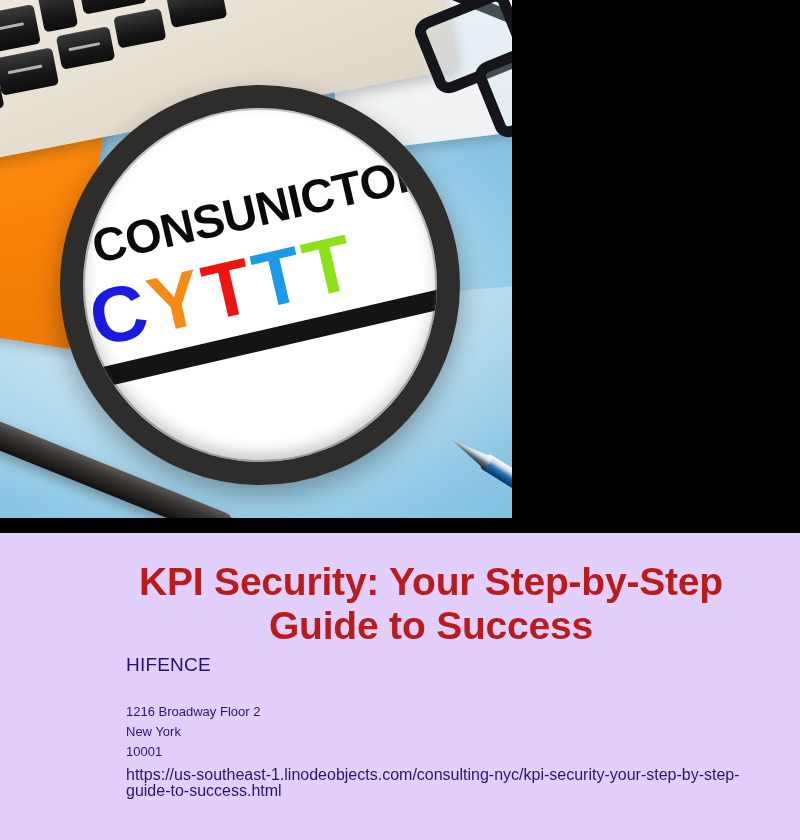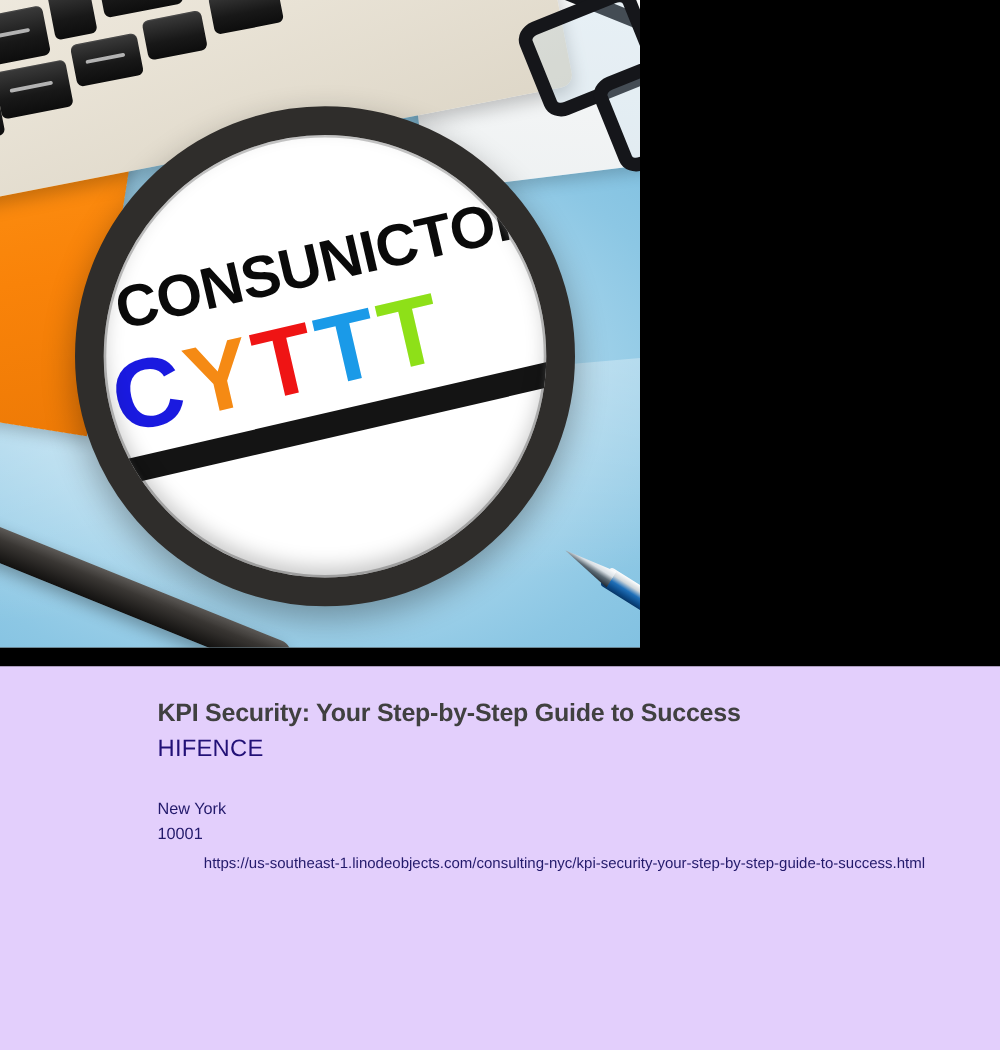--- a/index.html
+++ b/index.html
@@ -227,49 +227,49 @@
     width: 800px;
     height: 307px;
     background: #e3cffc;
   }
   .info-inner { padding: 27px 60px 0 126px; }
 
   .title {
     margin: 0;
     font-family: "Liberation Sans", sans-serif;
     font-weight: bold;
-    font-size: 20px;
+    font-size: 39px;
     line-height: 1.12;
     letter-spacing: -0.2px;
-    color: #404040;
+    color: #b91c1c;
     max-width: 610px;
+    text-align: center;
   }
   .subtitle {
     margin: 7px 0 0 0;
     font-family: Liberation Sans, sans-serif;
     font-size: 19px;
     font-weight: normal;
     color: #221177;
     letter-spacing: 0.2px;
   }
   .contact { margin-top: 26px; }
   .contact-line {
     font-family: "Liberation Sans", sans-serif;
     font-size: 13px;
     line-height: 20px;
     color: #231a6b;
   }
   .site-url {
     margin-top: 5px;
     font-family: "Liberation Sans", sans-serif;
-    font-size: 12px;
+    font-size: 16px;
     line-height: 16px;
     color: #231a6b;
     word-break: break-all;
-    text-align: right;
   }
 </style>
 </head>
 <body>
 
 <div class="hero-band">
 
   <div class="photo">
 
     <div class="desk"></div>
@@ -320,19 +320,20 @@
 </div>
 
 <div class="info-panel">
   <div class="info-inner">
 
     <h1 class="title">KPI Security: Your Step-by-Step Guide to Success</h1>
 
     <div class="subtitle">HIFENCE</div>
 
     <div class="contact">
+      <div class="contact-line">1216 Broadway Floor 2</div>
       <div class="contact-line">New York</div>
       <div class="contact-line">10001</div>
       <div class="site-url">https://us-southeast-1.linodeobjects.com/consulting-nyc/kpi-security-your-step-by-step-guide-to-success.html</div>
     </div>
 
   </div>
 </div>
 
 </body></html>

